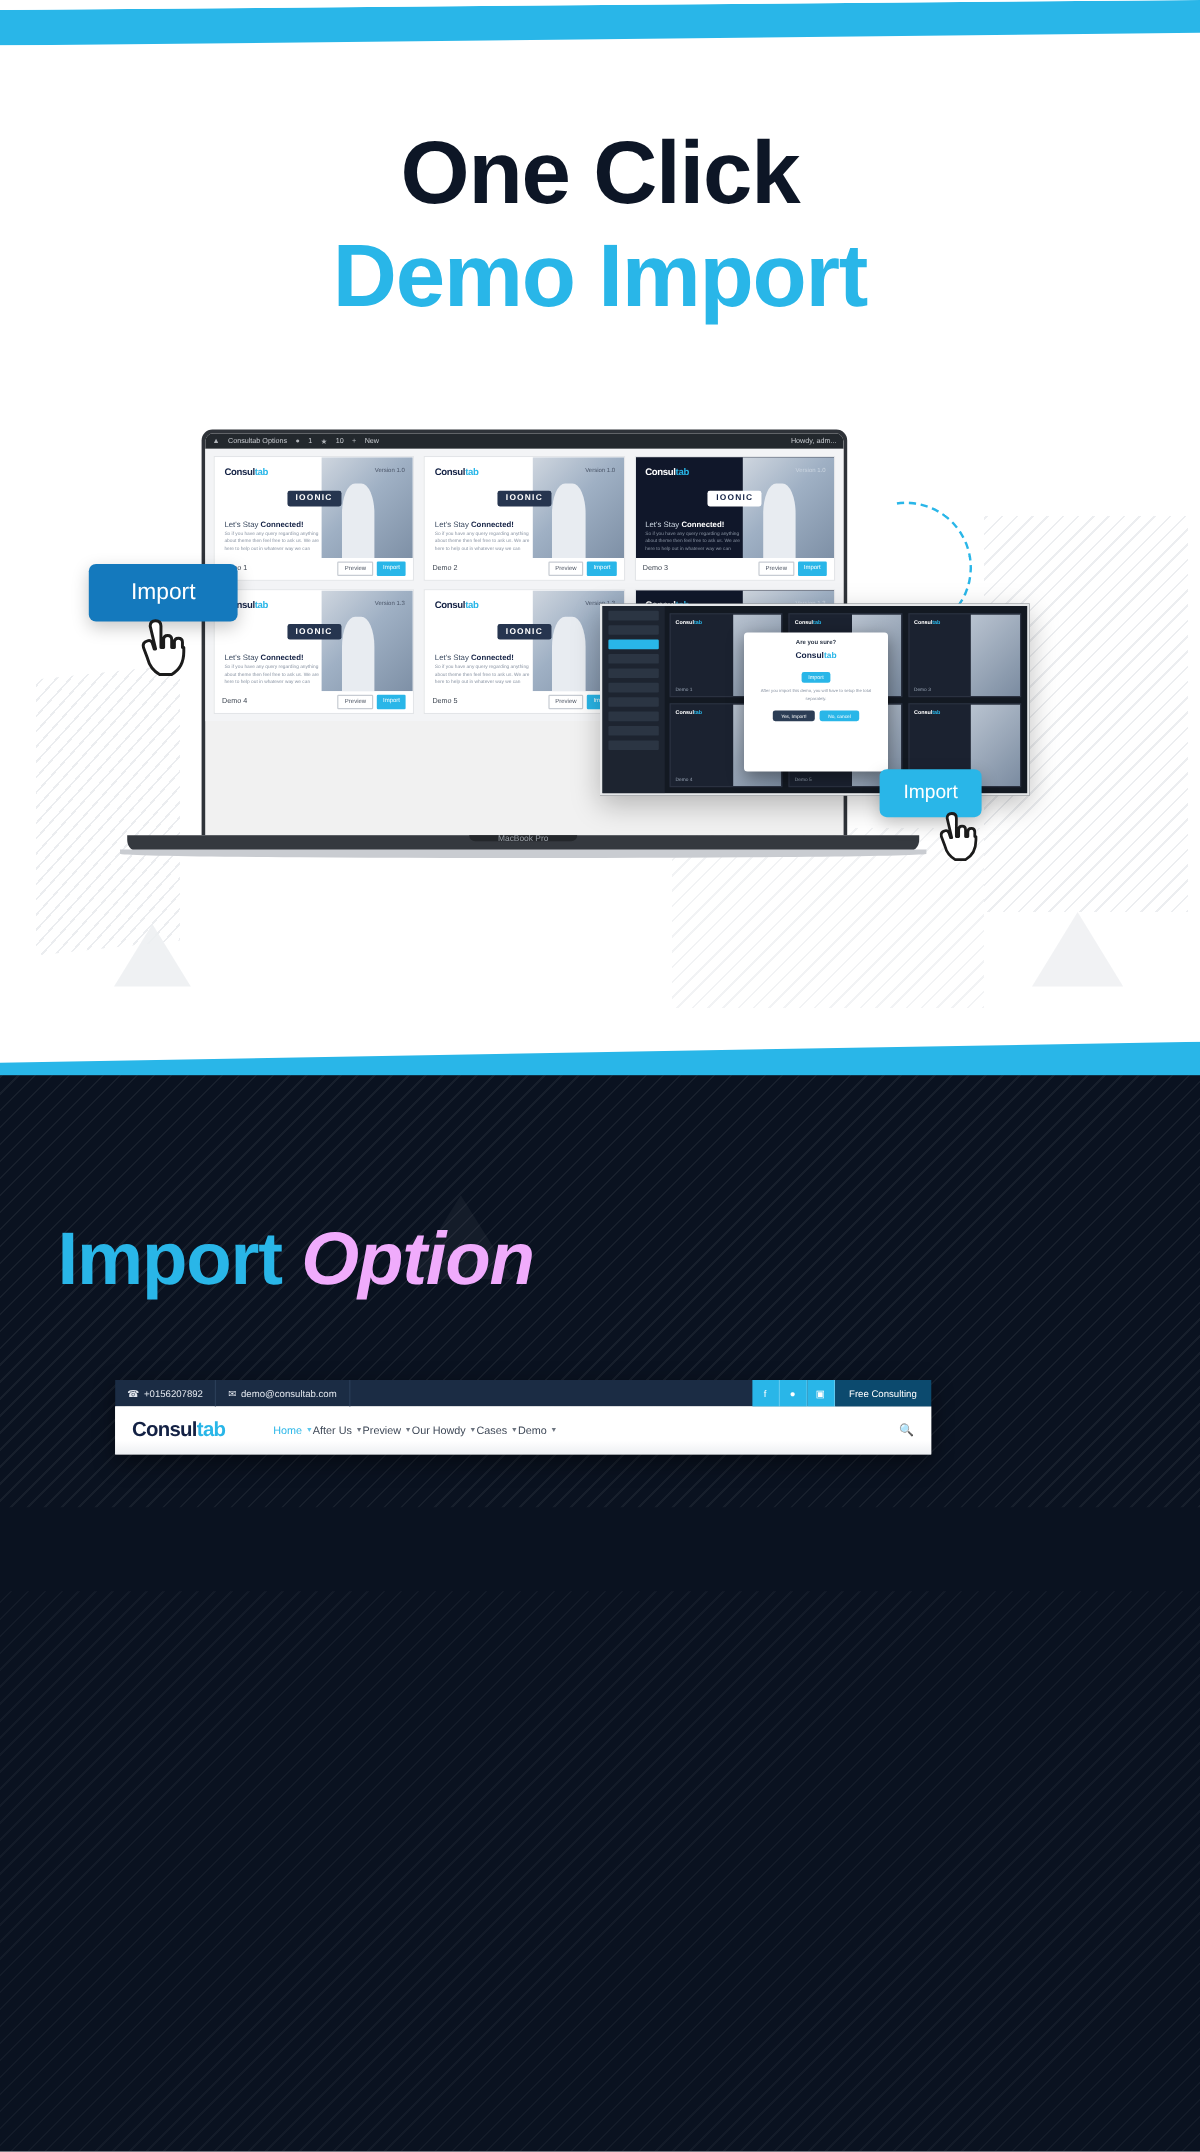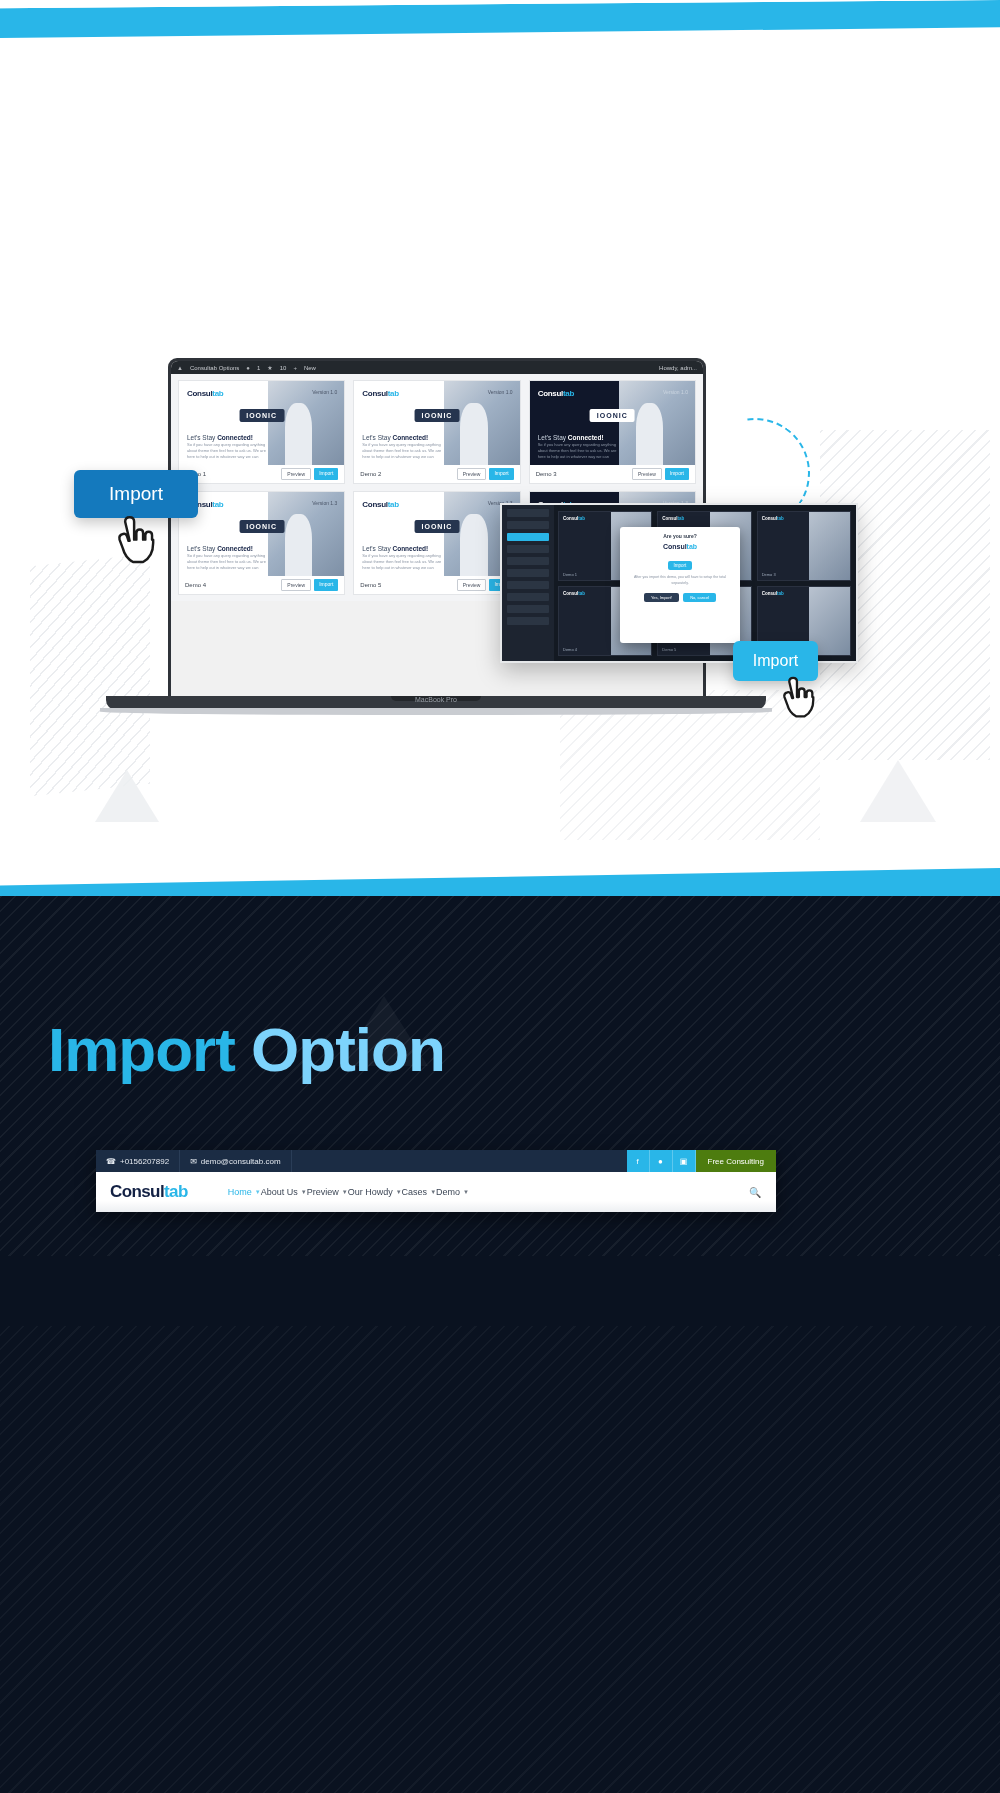--- a/index.html
+++ b/index.html
@@ -125,29 +125,29 @@
 
   
   .sec-dark{ position:absolute; left:0; top:896px; width:1000px; height:897px; background:#0a1220; overflow:hidden;}
   .d-hatch{ position:absolute; background-image:repeating-linear-gradient(-45deg,rgba(255,255,255,.055) 0 1.5px,transparent 1.5px 10px);}
   .dh1{ left:0; top:0; width:1000px; height:360px;}
   .dh2{ left:0; top:430px; width:1000px; height:467px; opacity:.7;}
   .d-tri{ position:absolute; left:340px; top:100px; border-style:solid;
      border-width:0 44px 70px 44px; border-color:transparent transparent rgba(255,255,255,.045) transparent;}
 
   .dark-title{ position:absolute; left:48px; top:118px; font-size:62px; font-weight:bold; letter-spacing:-1px;}
-  .dark-title .c{ color:#29b6e8;} .dark-title .w{ color:#7dd3fc;}
+  .dark-title .c{ color:#29b6e8;} .dark-title .w{ color:#f0abfc;font-style:italic;}
 
   
   .hv1{ position:absolute; left:96px; top:254px; width:680px; box-shadow:0 6px 18px rgba(0,0,0,.45);}
   .hv1-top{ display:flex; align-items:stretch; height:22px; background:#1b2c44; font-size:8px; color:#e3e8ef;}
   .hv1-top .cell{ display:flex; align-items:center; gap:4px; padding:0 10px; border-right:1px solid #2a3d57;}
   .hv1-top .spacer{ flex:1;}
   .hv1-top .soc{ width:23px; display:flex; align-items:center; justify-content:center; background:#29b6e8; color:#fff; border-right:1px solid rgba(255,255,255,.25); font-size:8px;}
-  .hv1-top .cta{ display:flex; align-items:center; padding:0 12px; background:#4d7c0f; color:#fff; font-size:8px;}
+  .hv1-top .cta{ display:flex; align-items:center; padding:0 12px; background:#0c4a6e; color:#fff; font-size:8px;}
   .hv1-nav{ display:flex; align-items:center; height:40px; background:#fff; padding:0 14px;
      background-image:linear-gradient(#ffffff 72%,#edeff2 100%);}
   .logo{ font-size:17px; font-weight:bold; color:#132144; letter-spacing:-.6px;}
   .logo i{ color:#29b6e8; font-style:normal;}
   .nav{ display:flex; margin-left:40px; font-size:9px; color:#3d4756;}
   .nav .it{ display:flex; align-items:center; gap:3px;}
   .nav .it.active{ color:#29b6e8;}
   .car{ font-size:6px; opacity:.75;}
   .srch{ margin-left:auto; font-size:10px; color:#3d4756;}
 </style>
@@ -160,20 +160,24 @@
     <div class="band"></div>
       <div class="band2"></div>
   </div>
 
   <div class="hatch hatch-l"></div>
   <div class="hatch hatch-r"></div>
   <div class="hatch hatch-r2"></div>
   <div class="tri tri-a"></div>
   <div class="tri tri-b"></div>
 
+  <div class="hero-title">
+    <div class="hero-l1">One Click</div>
+    <div class="hero-l2">Demo Import</div>
+  </div>
 
   <div class="arc"></div>
 
   <div class="laptop">
     <div class="lap-screen">
       <div class="lap-inner">
         <div class="wpbar">
           <span class="ic">▲</span>
           <span>Consultab Options</span>
           <span class="ic">●</span>
@@ -408,21 +412,21 @@
       <div class="cta">Free Consulting</div>
     </div>
     <div class="hv1-nav">
       <div class="logo"><span>Consul</span><i>tab</i></div>
       <div class="nav">
         <span class="it active">
             <span>Home</span>
             <span class="car">▼</span>
           </span>
         <span class="it">
-            <span>About Us</span>
+            <span>After Us</span>
             <span class="car">▼</span>
           </span>
         <span class="it">
             <span>Preview</span>
             <span class="car">▼</span>
           </span>
         <span class="it">
             <span>Our Howdy</span>
             <span class="car">▼</span>
           </span>

